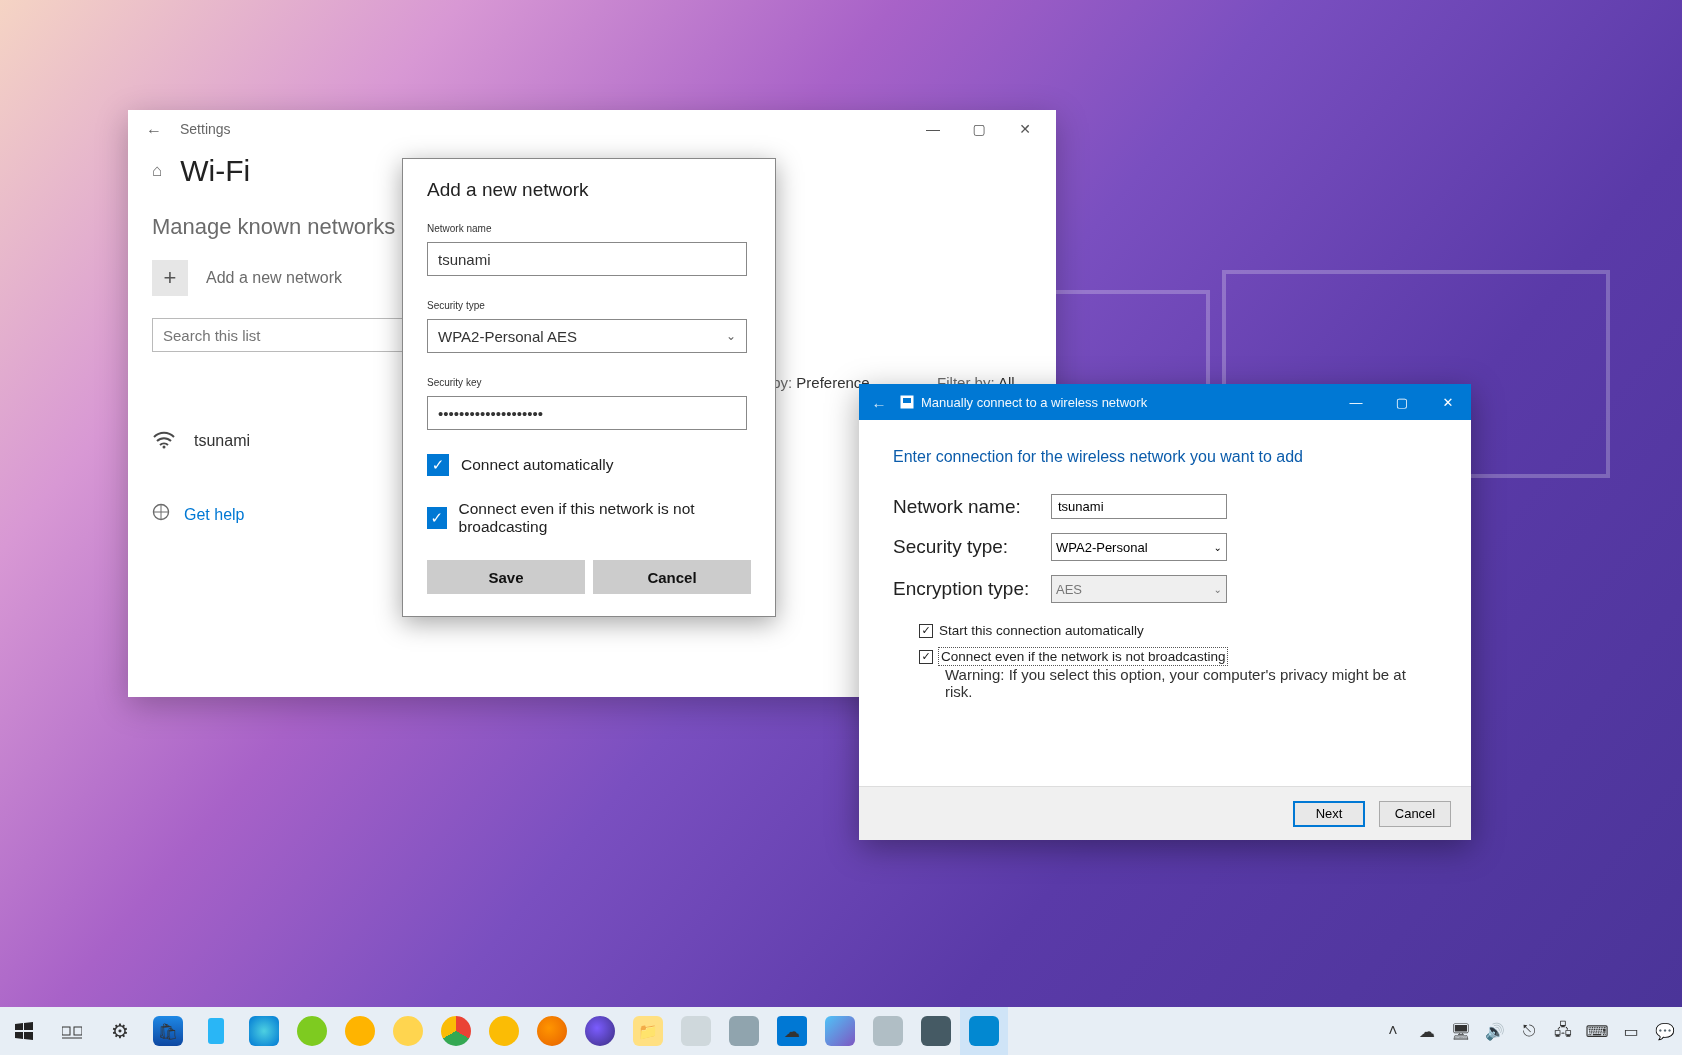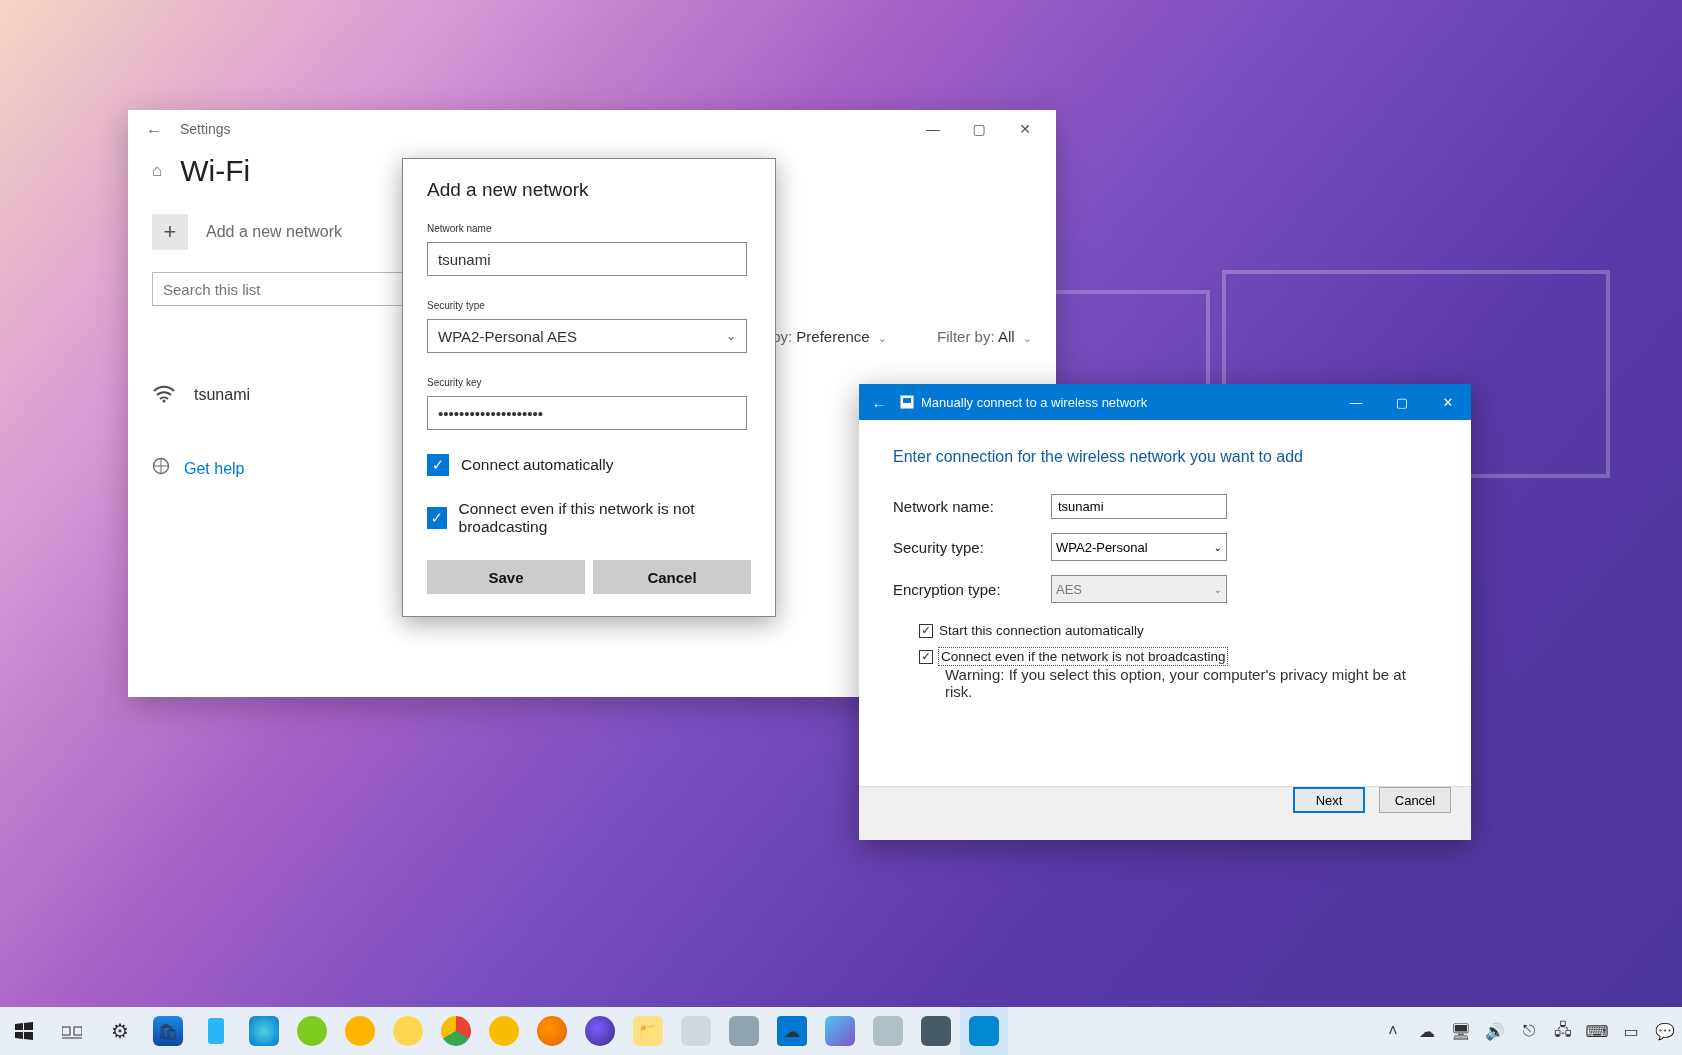--- a/index.html
+++ b/index.html
@@ -83,37 +83,37 @@
 }
 .wizard-back{ width:40px; text-align:center; font-size:15px; cursor:pointer; opacity:.85;}
 .wizard-title-icon{ width:16px; height:16px; margin:0 6px 0 0; display:inline-flex; align-items:center; justify-content:center; font-size:12px;}
 .wizard-title{ opacity:.95; }
 .wizard .win-controls .win-btn{ height:36px; color:#fff;}
 
 .wizard-body{ padding:28px 34px 0;}
 .wizard-heading{ font-size:16px; color:#0b5cab; margin-bottom:28px;}
 
 .wizard-row{ display:flex; align-items:center; margin-bottom:14px;}
-.wizard-row .wl{ width:158px; font-size:15px; color:#222;}
+.wizard-row .wl{ width:158px; font-size:19px; color:#222;}
 .wizard-row .wi{ width:176px; height:25px; border:1px solid #888; padding:0 6px; font-size:13px;}
 .wizard-row .wsel{ width:176px; height:28px; border:1px solid #888; padding:0 4px; font-size:13px; display:flex; align-items:center; justify-content:space-between; background:#fff;}
 .wizard-row .wsel.disabled{ background:#efefef; color:#777;}
 .w-cb{ width:14px; height:14px; border:1px solid #333; display:inline-flex; align-items:center; justify-content:center; font-size:11px; color:#111; margin-right:6px; background:#fff;}
 .w-cb.checked::after{ content:"✓"; }
 .wizard-hide{ margin-left:18px; display:flex; align-items:center; font-size:13.5px; color:#222;}
 
 .wizard-cb-line{ margin-left:26px; display:flex; align-items:center; font-size:13.5px; color:#222; margin-top:20px;}
 .wizard-cb-line.second{ margin-top:10px;}
 .wizard-cb-line .outline{ outline:1px dotted #555; padding:1px 2px;}
 .wizard-warning{ margin-left:52px; font-size:15px; color:#333; margin-top:1px;}
 
 .wizard-footer{
   position:absolute; left:0; right:0; bottom:0; height:54px;
   border-top:1px solid #ddd; background:#f0f0f0;
-  display:flex; align-items:flex-start; justify-content:flex-end; gap:14px; padding-right:20px;
+  display:flex; align-items:center; justify-content:flex-end; gap:14px; padding-right:20px;
 }
 .wizard-footer .wbtn{ width:72px; height:26px; font-size:13px; border:1px solid #aaa; background:#e8e8e8; cursor:pointer;}
 .wizard-footer .wbtn.primary{ border:2px solid #0078d4; background:#e8e8e8;}
 
 
 .taskbar{
   position:absolute; left:0; right:0; bottom:0; height:48px; background:#e7eef5;
   display:flex; align-items:center;
 }
 .tb-left{ display:flex; align-items:center;}
@@ -154,20 +154,21 @@
       <div class="win-btn">—</div>
       <div class="win-btn">▢</div>
       <div class="win-btn close">✕</div>
     </div>
   </div>
   <div class="settings-content">
     <div class="header-row">
       <span class="home-icon">⌂</span>
       <span class="page-heading">Wi-Fi</span>
     </div>
+    <div class="subheading">Manage known networks</div>
     <div class="add-network-row">
       <div class="add-tile">+</div>
       <div class="add-label">Add a new network</div>
     </div>
     <input class="search-input" placeholder="Search this list" style="">
     <div class="filters-row">
       <div>
         <span>Sort by:</span>
         <span class="val">Preference</span>
         <span class="chev">⌄</span>

